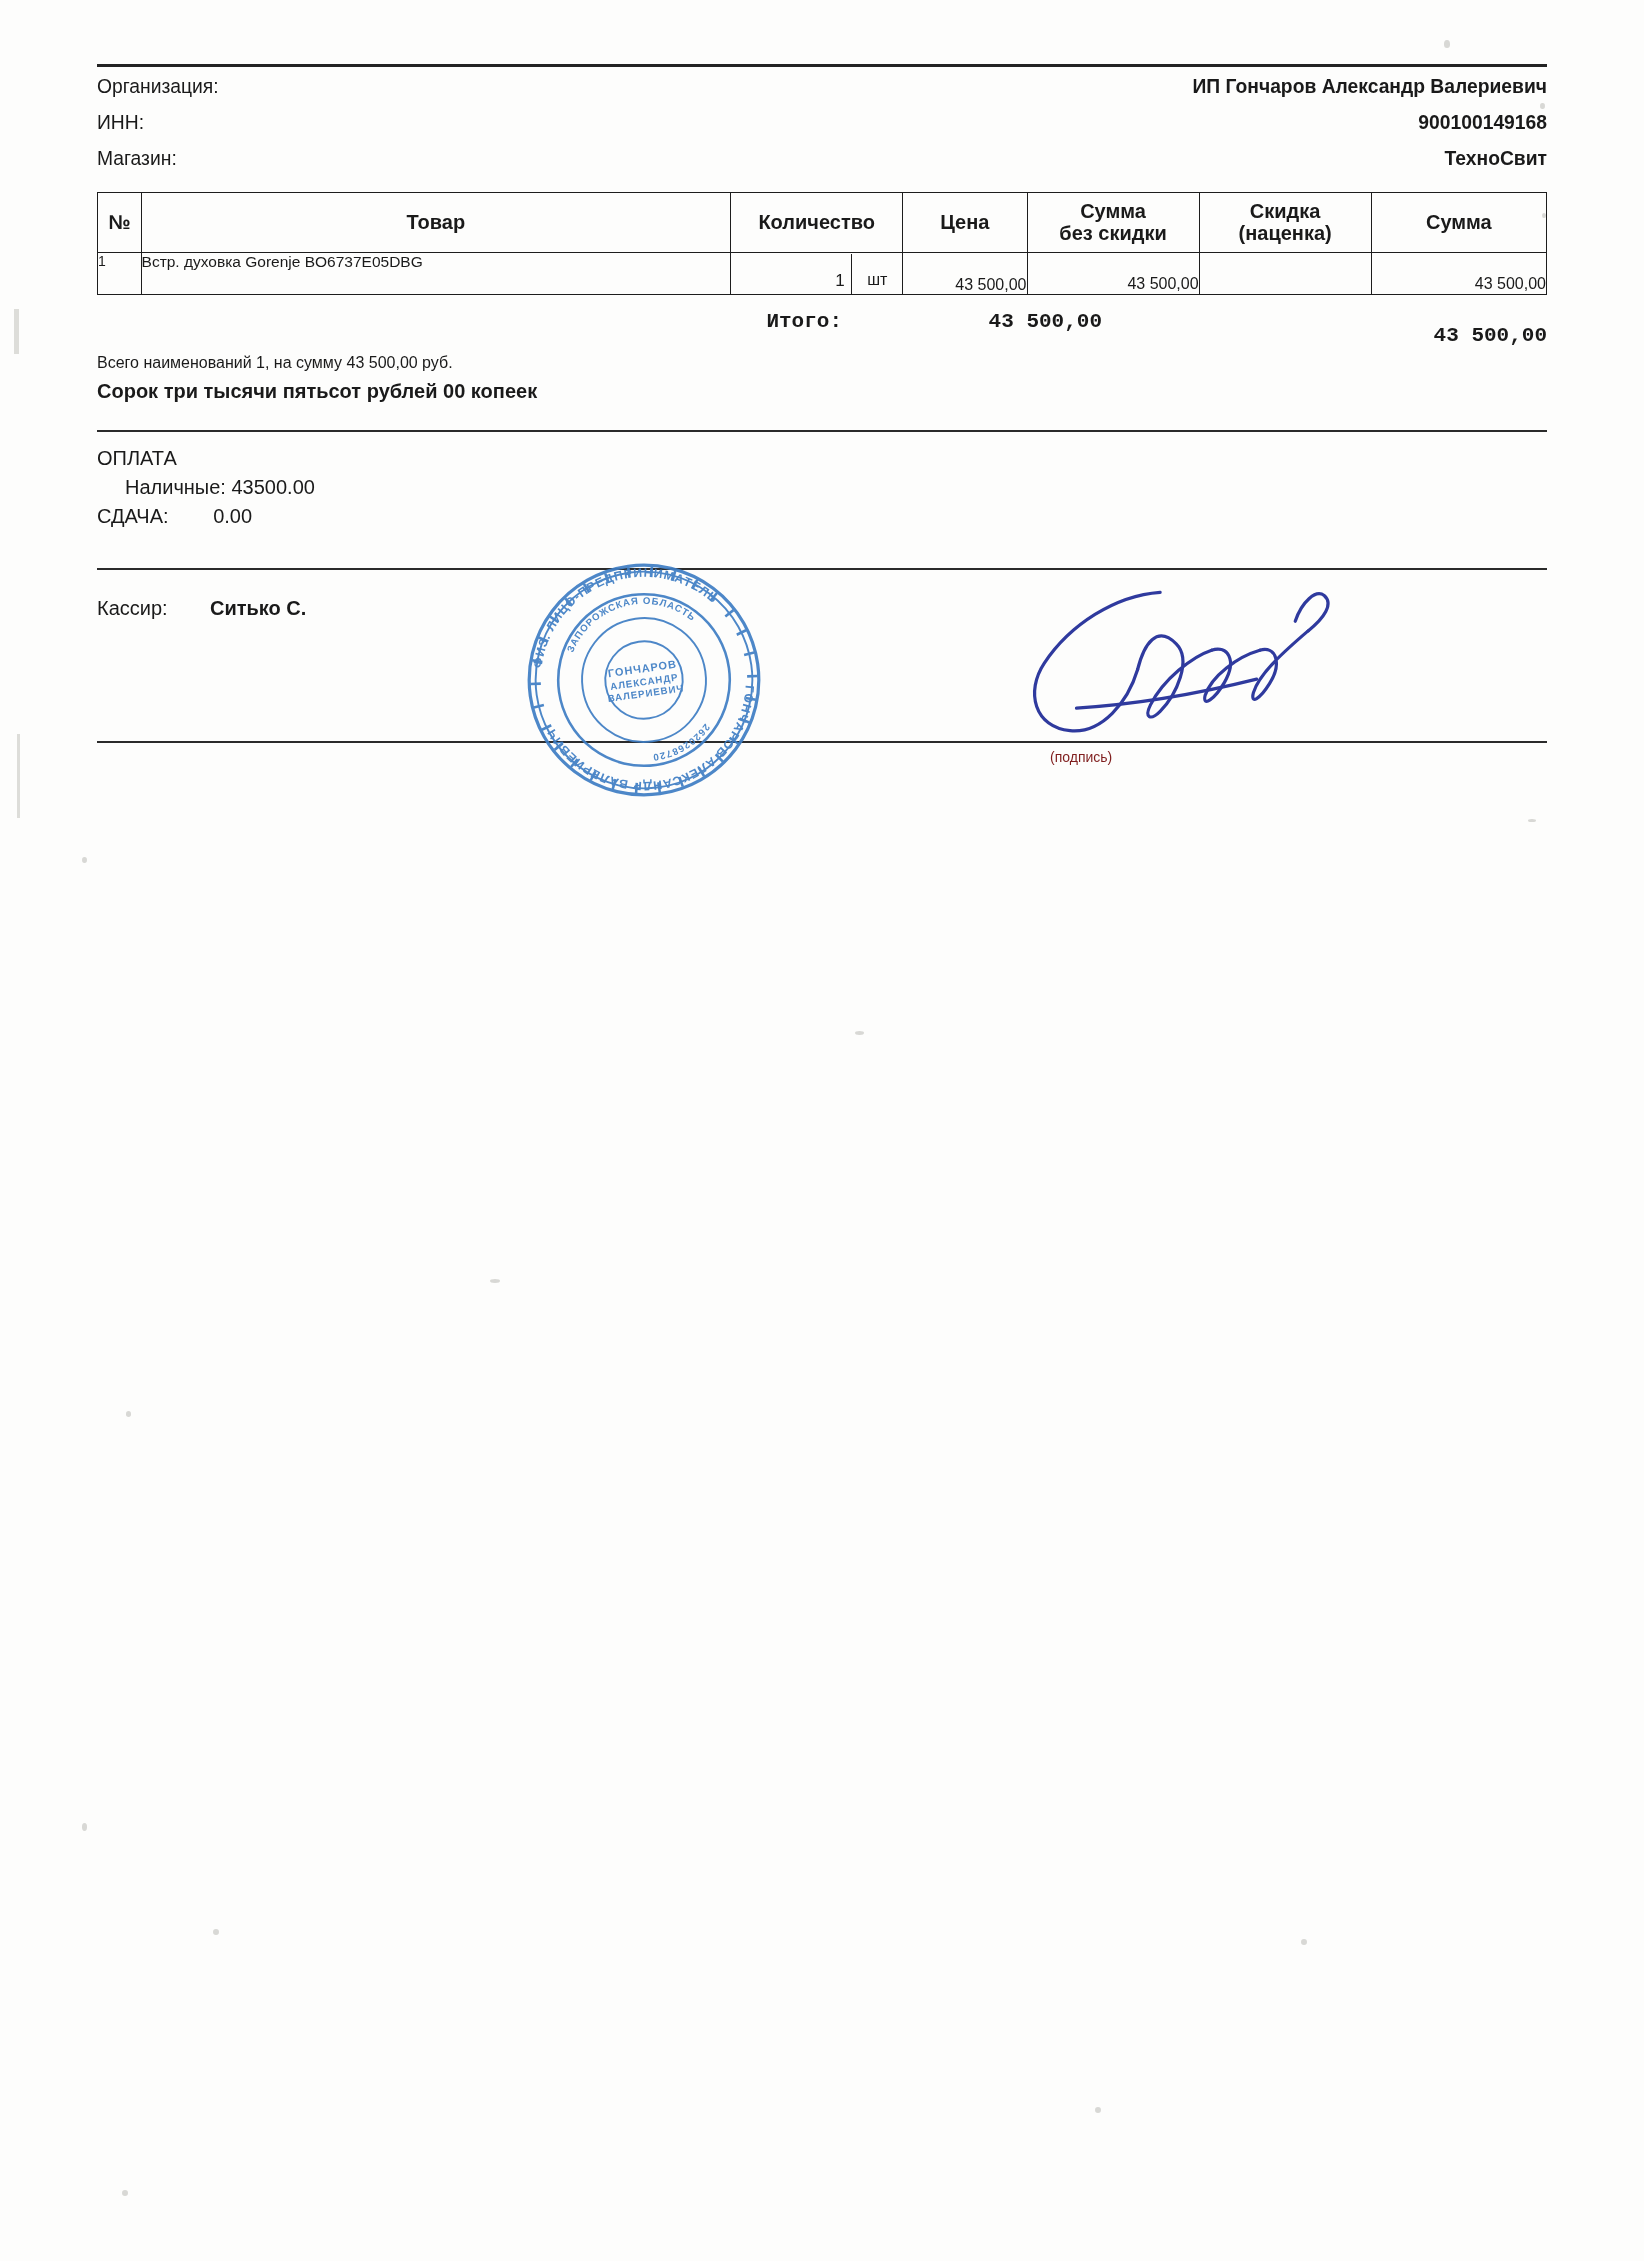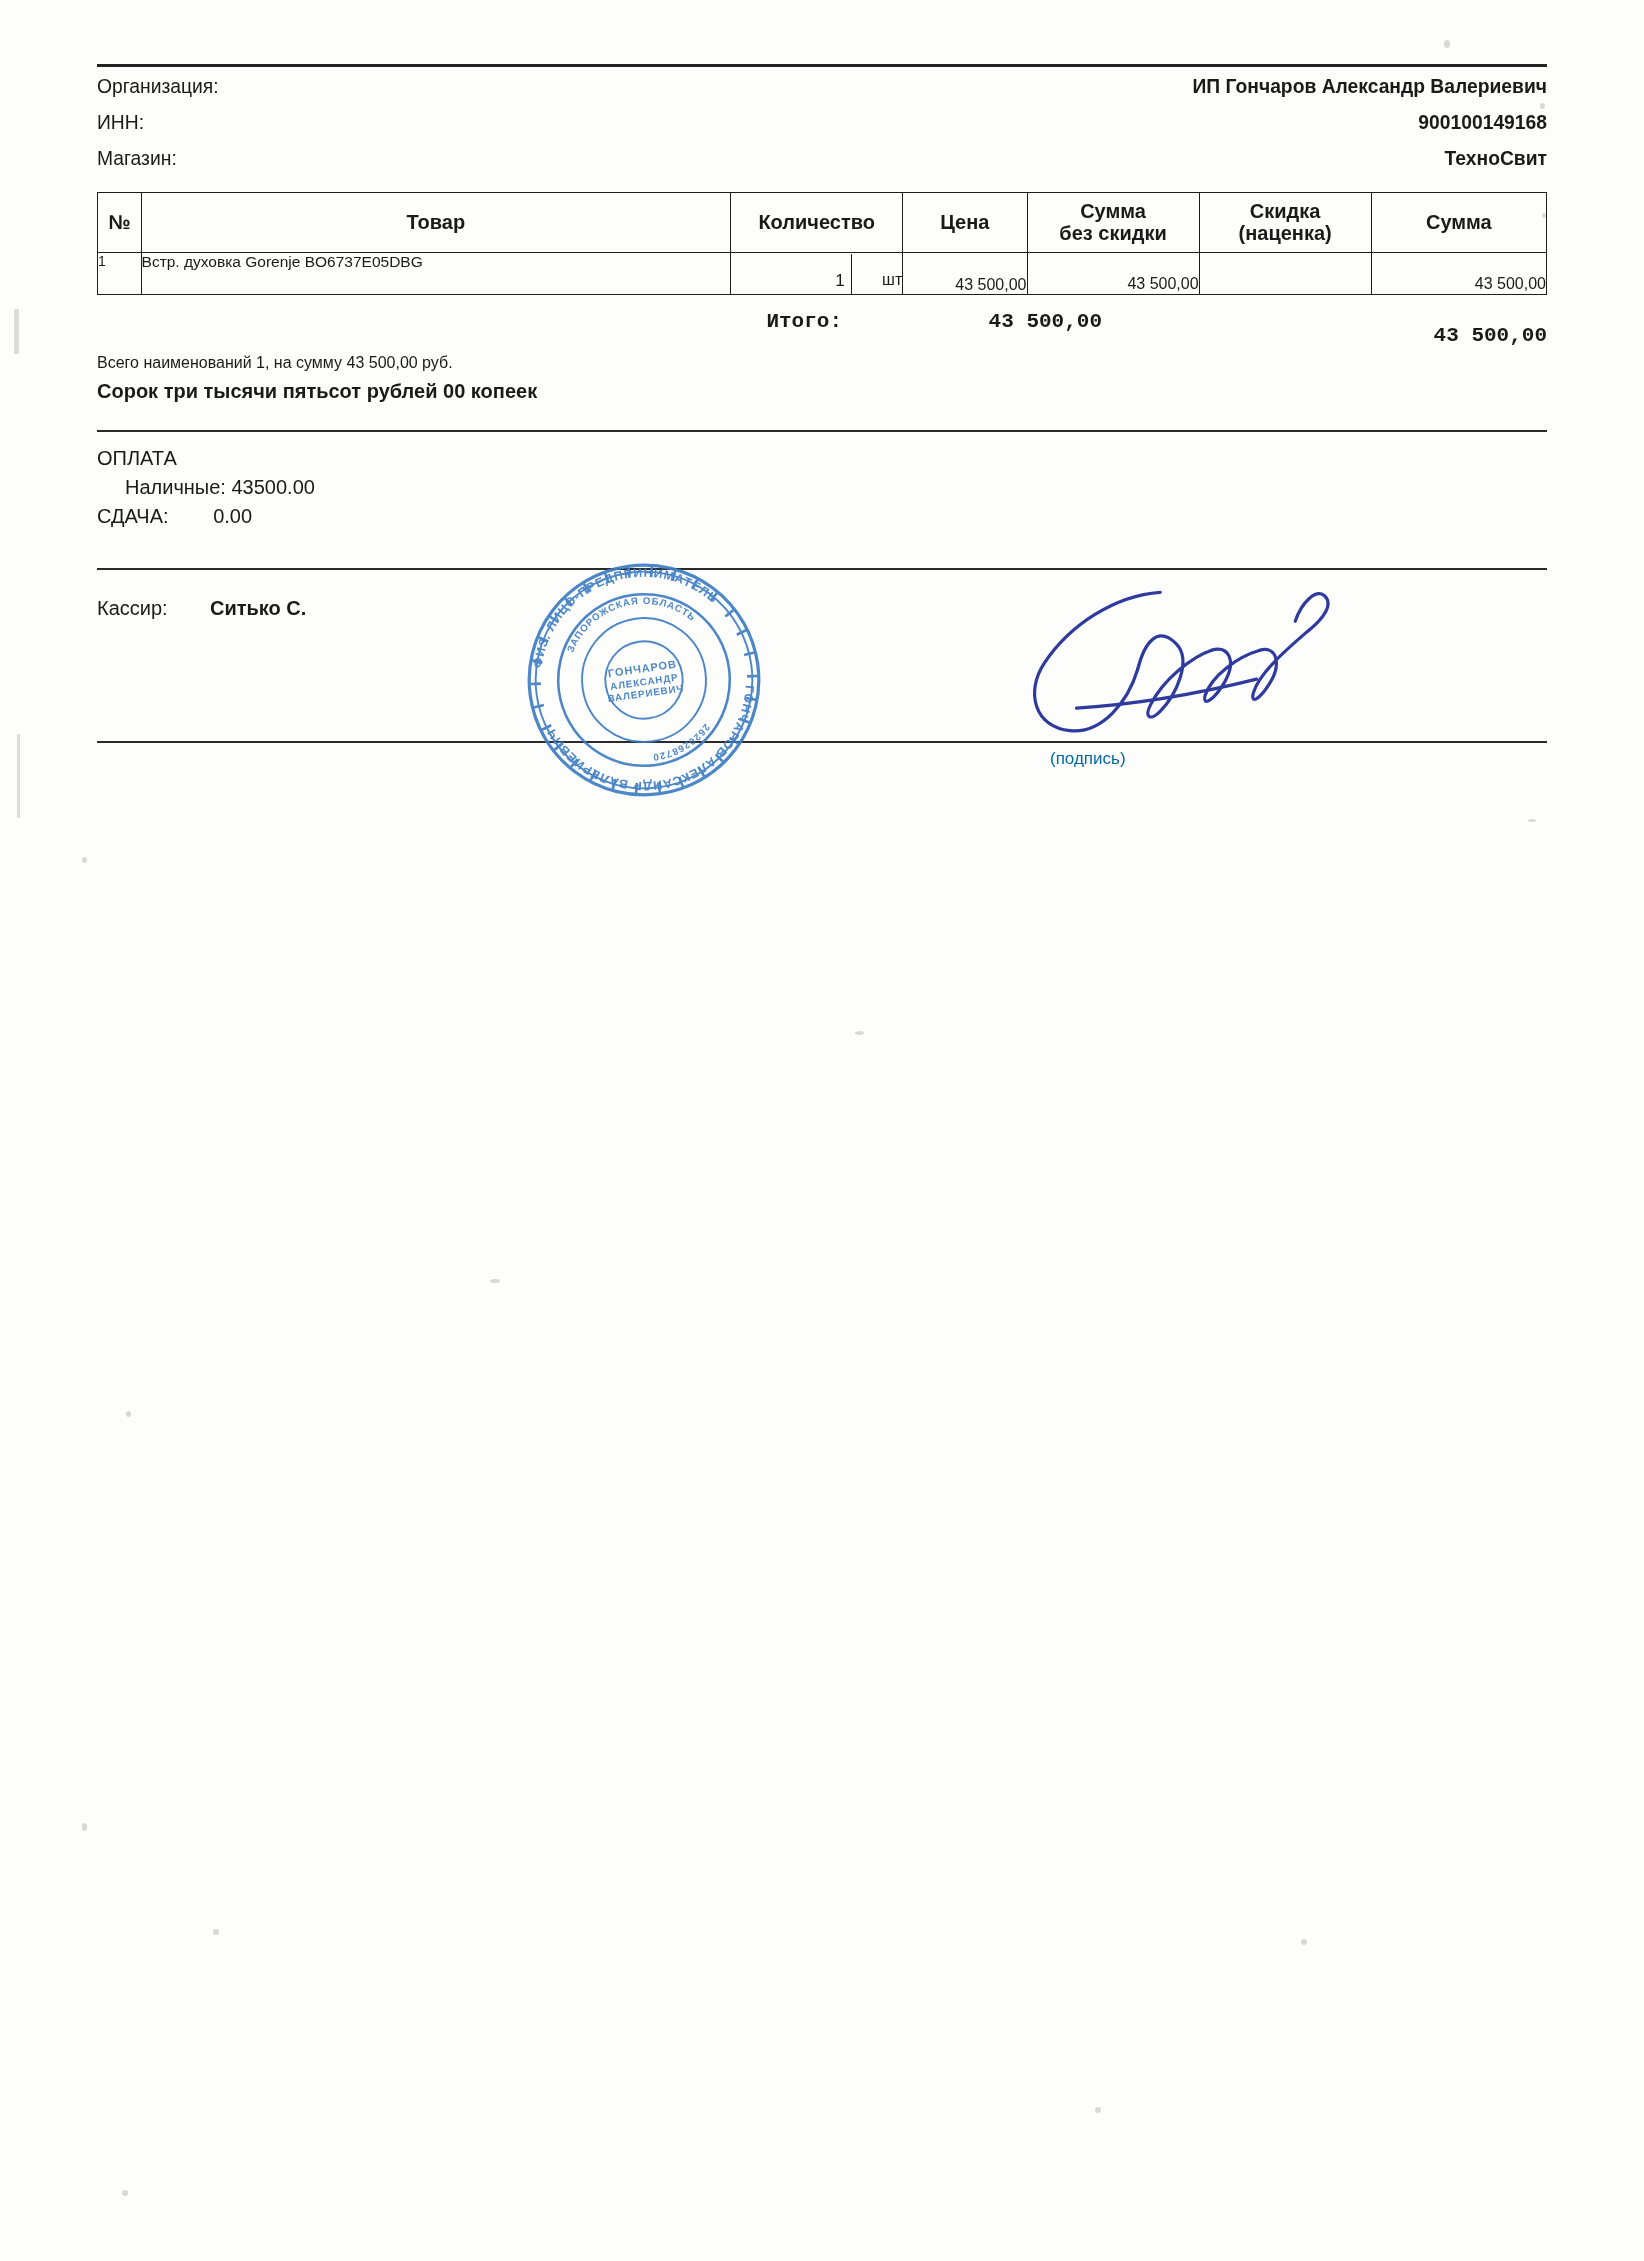--- a/index.html
+++ b/index.html
@@ -120,21 +120,21 @@
   }
   .qty-num {
     flex: 1;
     text-align: right;
     font-size: 17px;
     padding: 17px 6.4px 2.6px 0;
     border-right: 1.9px solid #1d1d1d;
   }
   .qty-unit {
     width: 50px;
-    text-align: right;
+    text-align: center;
     font-size: 16px;
     padding: 17px 0 2.6px 0;
   }
   td.cell-money {
     font-size: 16px;
     text-align: right;
     vertical-align: bottom;
     padding: 0 5.2px 3.9px 0;
     height: 40px;
   }
@@ -207,22 +207,22 @@
     position: absolute;
     left: 97px;
     top: 741px;
     width: 1450px;
     height: 1.9px;
     background: #2b2b2b;
   }
 
   .sig-caption {
     position: absolute;
-    font-size: 17px;
-    color: #0369a1;
+    font-size: 14px;
+    color: #7f1d1d;
   }
 
   
   .stamp {
     position: absolute;
     left: 515px;
     top: 551px;
     width: 258px;
     height: 258px;
     pointer-events: none;

